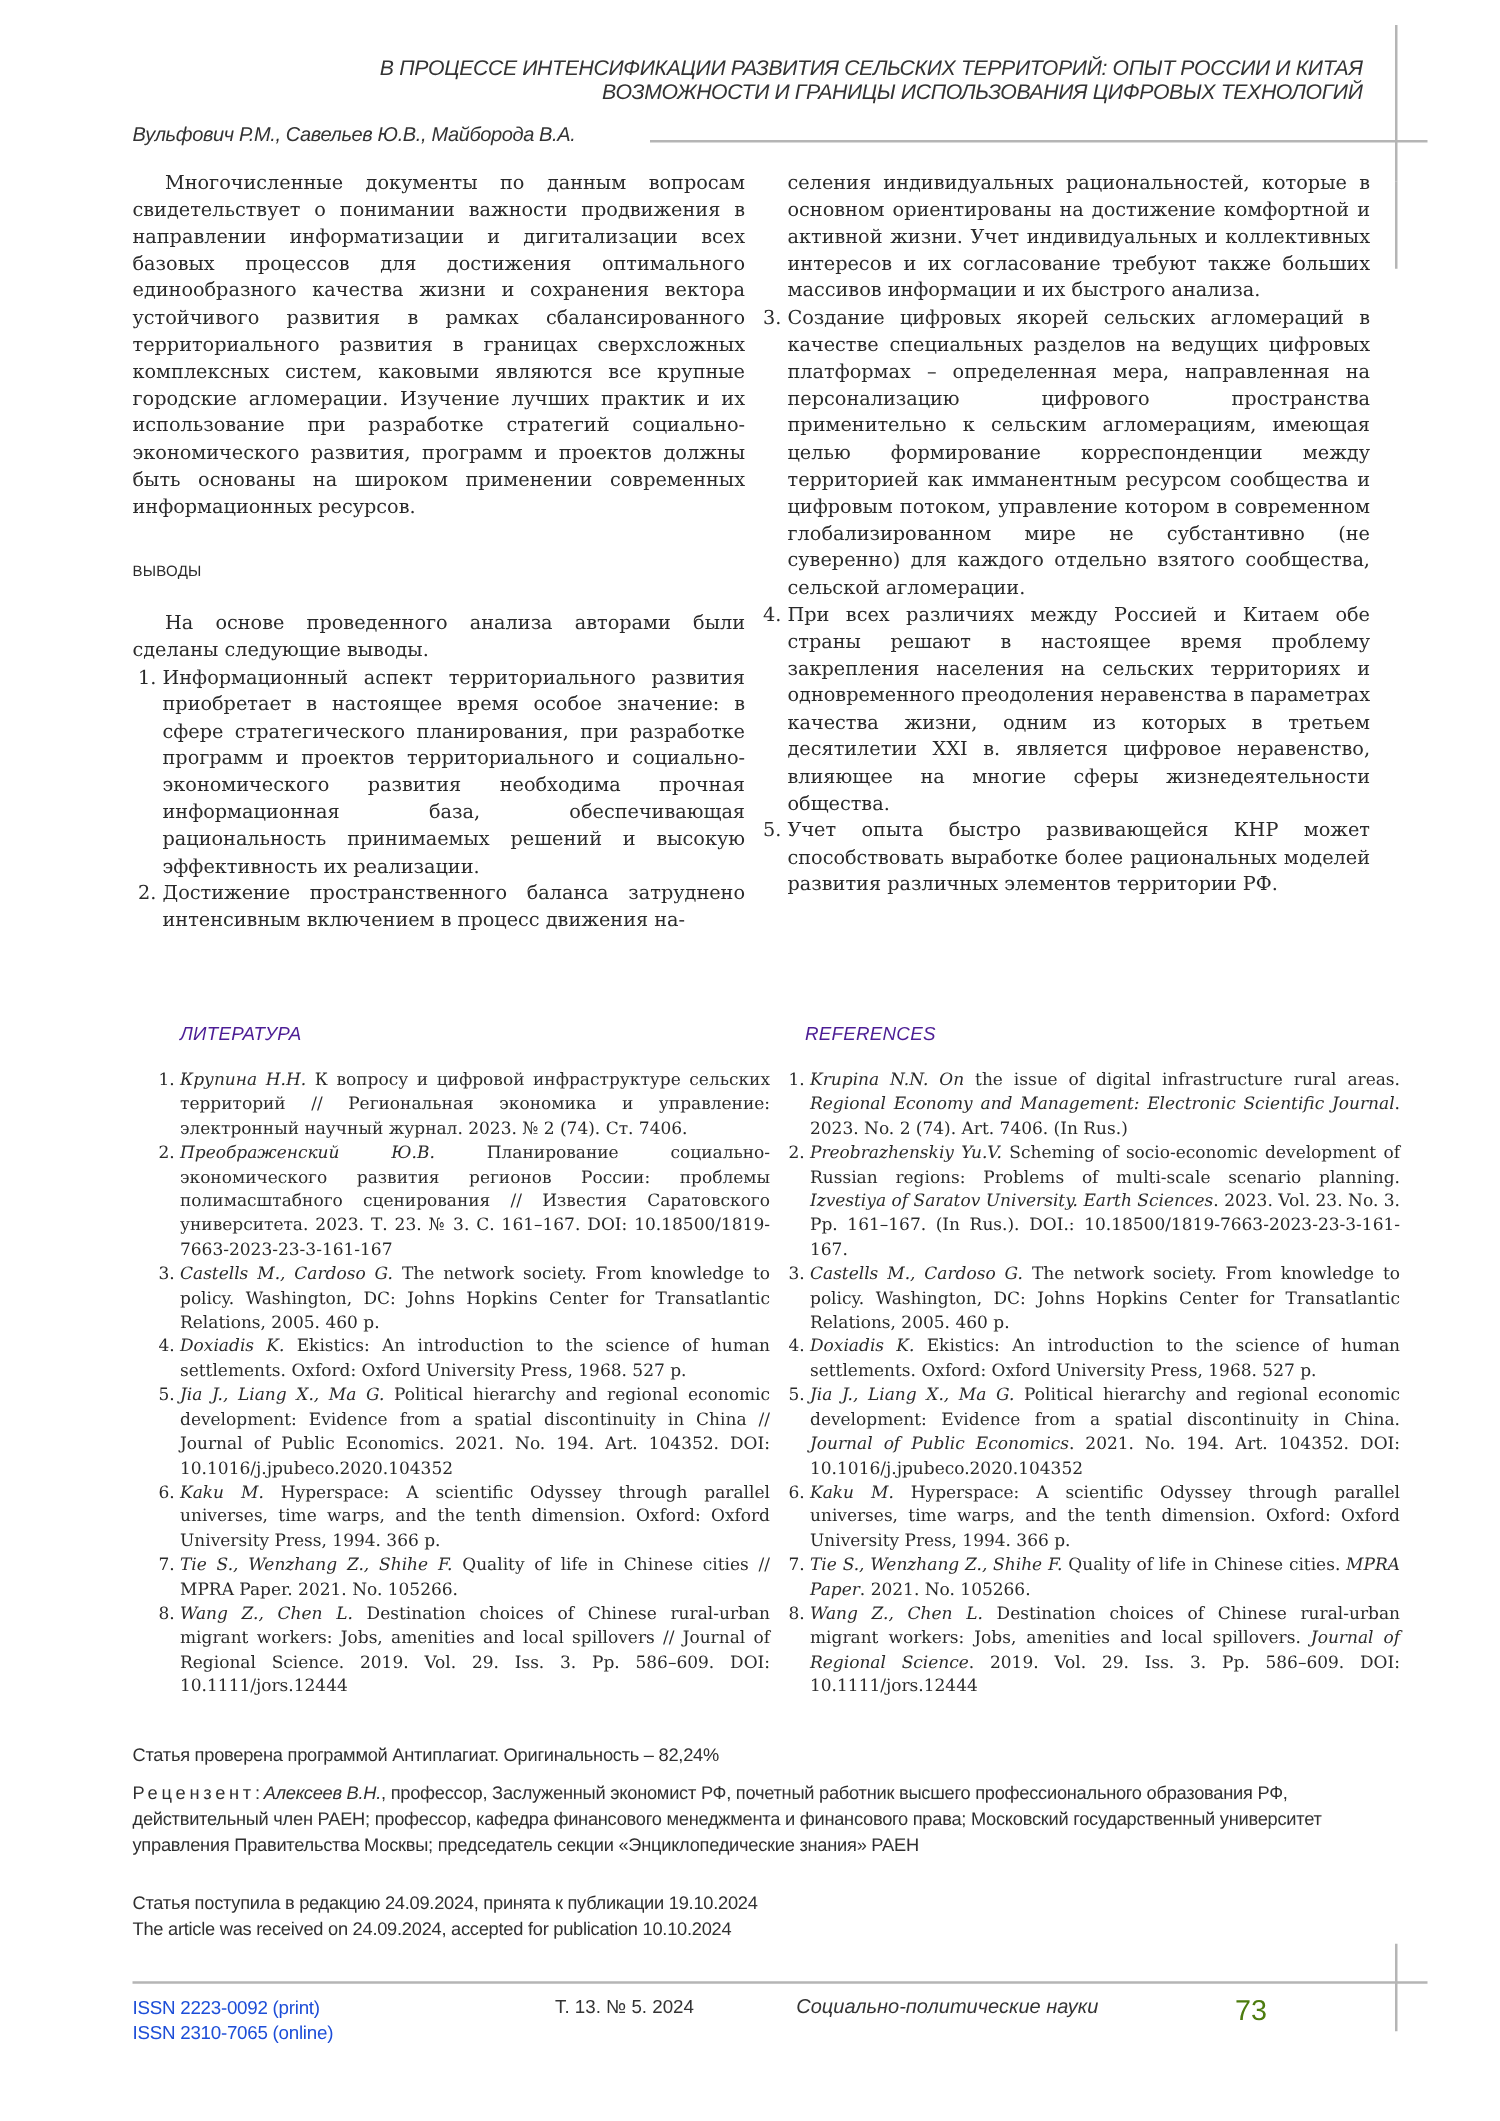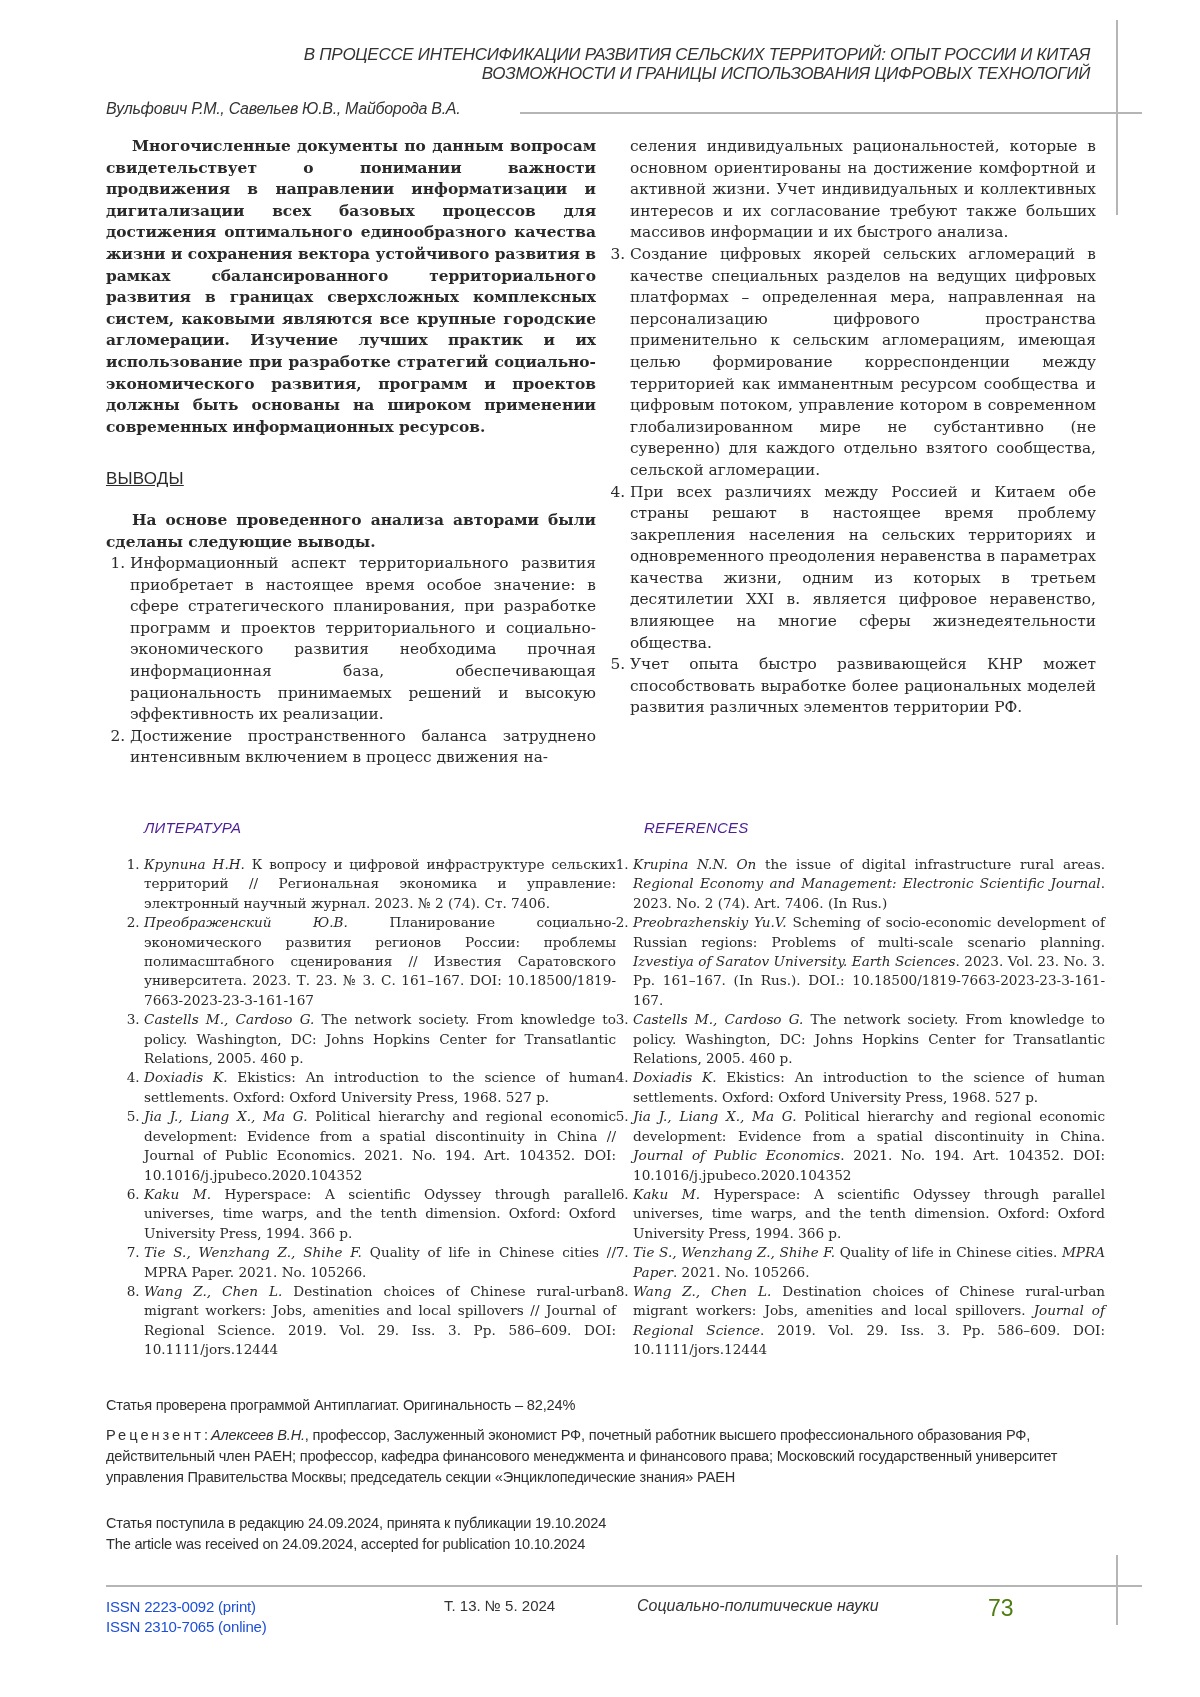--- a/index.html
+++ b/index.html
@@ -15,34 +15,34 @@
   .vrule-footer { position: absolute; left: 1116px; top: 1555px; width: 2px; height: 70px; background: #b5b5b5; }
 
   
   .running-title { position: absolute; right: 110px; top: 45px; text-align: right; font-style: italic; font-size: 17px; line-height: 19px; letter-spacing: -0.3px; color: #333; }
   .authors { position: absolute; left: 106px; top: 100px; font-style: italic; font-size: 16px; color: #333; letter-spacing: -0.3px; }
 
   
   .col { position: absolute; width: 490px; font-size: 15.4px; line-height: 21.6px; text-align: justify; hyphens: manual; }
   .col-left { left: 106px; top: 136px; }
   .col-right { left: 606px; top: 136px; }
-  .para { margin: 0; text-indent: 26px; font-weight: bold; }
-  .heading { font-size: 17px; margin: 30px 0 20px 0; letter-spacing: 0.2px; text-indent: 0; text-decoration: underline; }
+  .para { margin: 0; text-indent: 26px; }
+  .heading { font-size: 12px; margin: 30px 0 20px 0; letter-spacing: 0.2px; text-indent: 0; }
   ol.concl { margin: 0; padding-left: 24px; }
   ol.concl li { padding-left: 0; }
   .cont { margin: 0; padding-left: 24px; }
   ol.concl-r { margin: 0; padding-left: 24px; }
 
   
   .ref-title { position: absolute; font-style: italic; font-size: 15px; color: #4c1d95; letter-spacing: 0.2px; }
   .ref-title-left { left: 144px; top: 819px; }
   .ref-title-right { left: 644px; top: 819px; }
   .refs { position: absolute; width: 472px; font-size: 13.6px; line-height: 19.4px; text-align: justify; margin: 0; padding-left: 22px; }
   .refs-left { left: 122px; top: 855px; }
-  .refs-right { left: 611px; top: 855px; }
+  .refs-right { left: 626px; top: 855px; }
   .refs li { margin: 0; }
   .refs i { font-style: italic; }
 
   
   .meta { position: absolute; left: 106px; width: 1000px; font-size: 14.6px; line-height: 21px; color: #2f2f2f; letter-spacing: -0.2px; }
   .plag { top: 1395px; }
   .reviewer { top: 1425px; }
   .reviewer .spaced { letter-spacing: 3px; }
   .dates { top: 1513px; }
 

